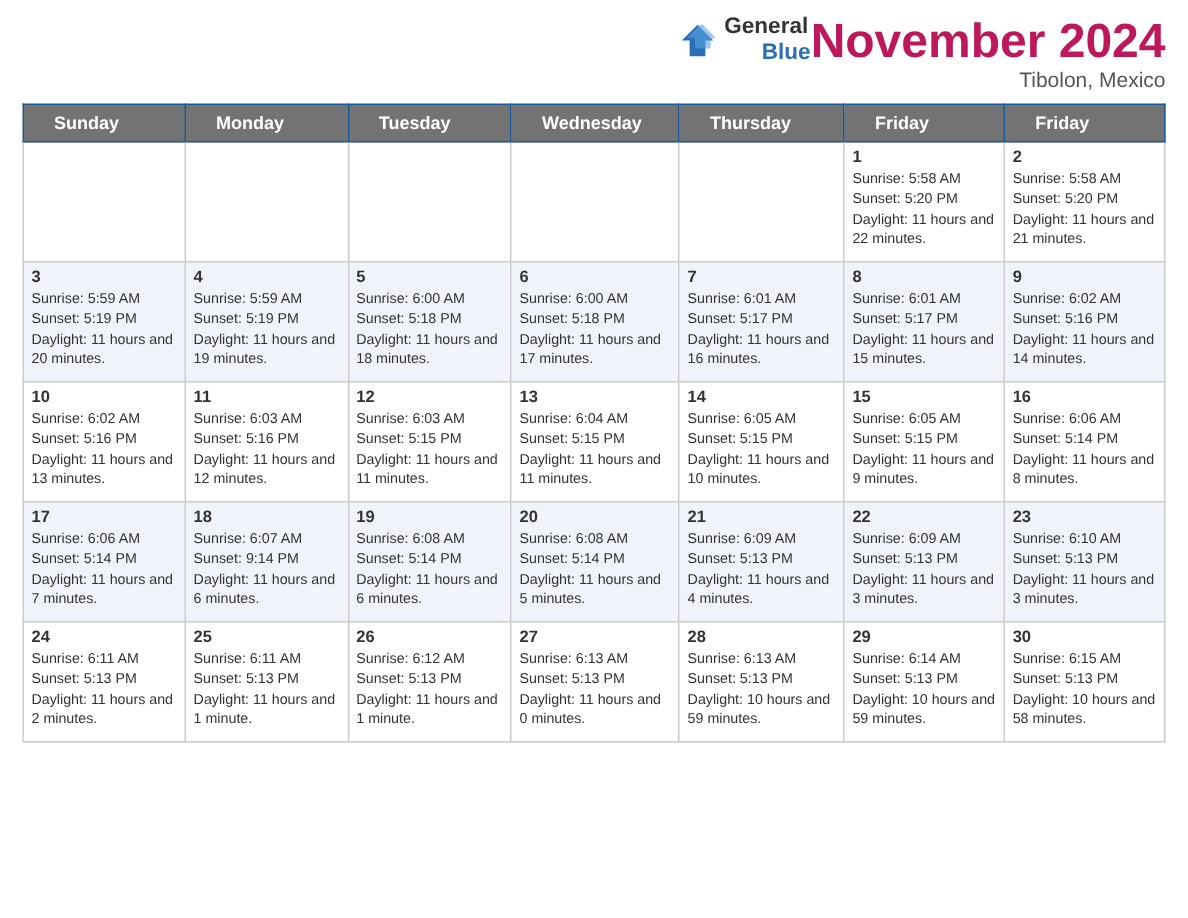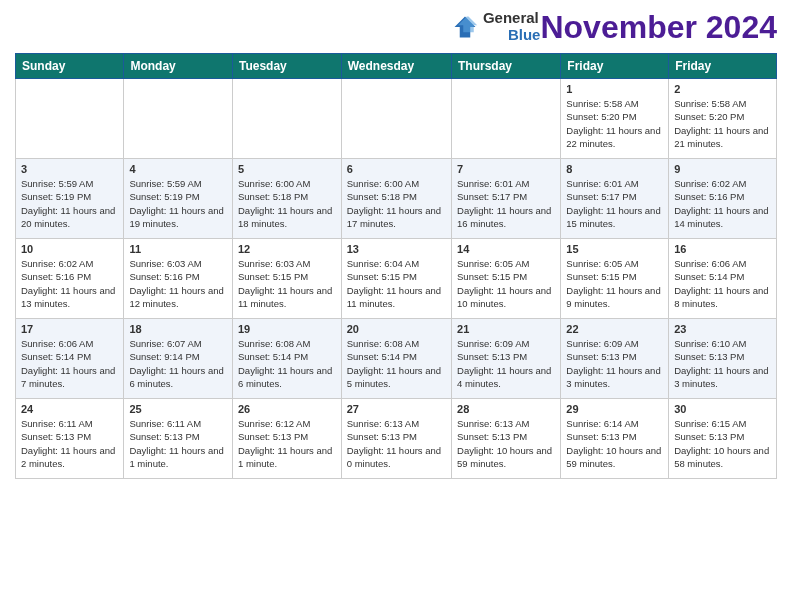--- a/index.html
+++ b/index.html
@@ -45,38 +45,38 @@
     .logo-icon {
       width: 28px;
       height: 28px;
     }
     .title-block {
       text-align: right;
     }
     .month-title {
       font-size: 32px;
       font-weight: bold;
-      color: #4c1d95;
+      color: #be185d;
       line-height: 1.1;
     }
     .location {
       font-size: 14px;
       color: #555;
     }
     .calendar {
       width: 100%;
       border-collapse: collapse;
       border: 1px solid #ccc;
     }
     .calendar th {
-      background: #0f766e;
+      background: #737373;
       color: #fff;
       font-size: 12px;
       font-weight: bold;
-      padding: 5px 6px;
+      padding: 5px 20px;
       text-align: left;
       border: 1px solid #1a5a9a;
     }
     .calendar td {
       vertical-align: top;
       border: 1px solid #ccc;
       padding: 4px 5px;
       width: 113px;
       min-height: 70px;
       height: 80px;
@@ -116,20 +116,21 @@
         <polygon points="16,4 28,16 22,16 22,28 10,28 10,16 4,16" fill="#2a6eb5"></polygon>
         <polygon points="20,4 30,14 26,14 26,22 14,22 14,14 8,14 18,4" fill="#5ba3e0" opacity="0.6"></polygon>
       </svg>
       <div class="logo-text">
         <span class="logo-general">General</span>
         <span class="logo-blue">Blue</span>
       </div>
     </div>
     <div class="title-block">
       <div class="month-title">November 2024</div>
+      <div class="location">Tibolon, Mexico</div>
     </div>
   </div>
 
   <table class="calendar">
     <thead>
       <tr>
         <th>Sunday</th>
         <th>Monday</th>
         <th>Tuesday</th>
         <th>Wednesday</th>

